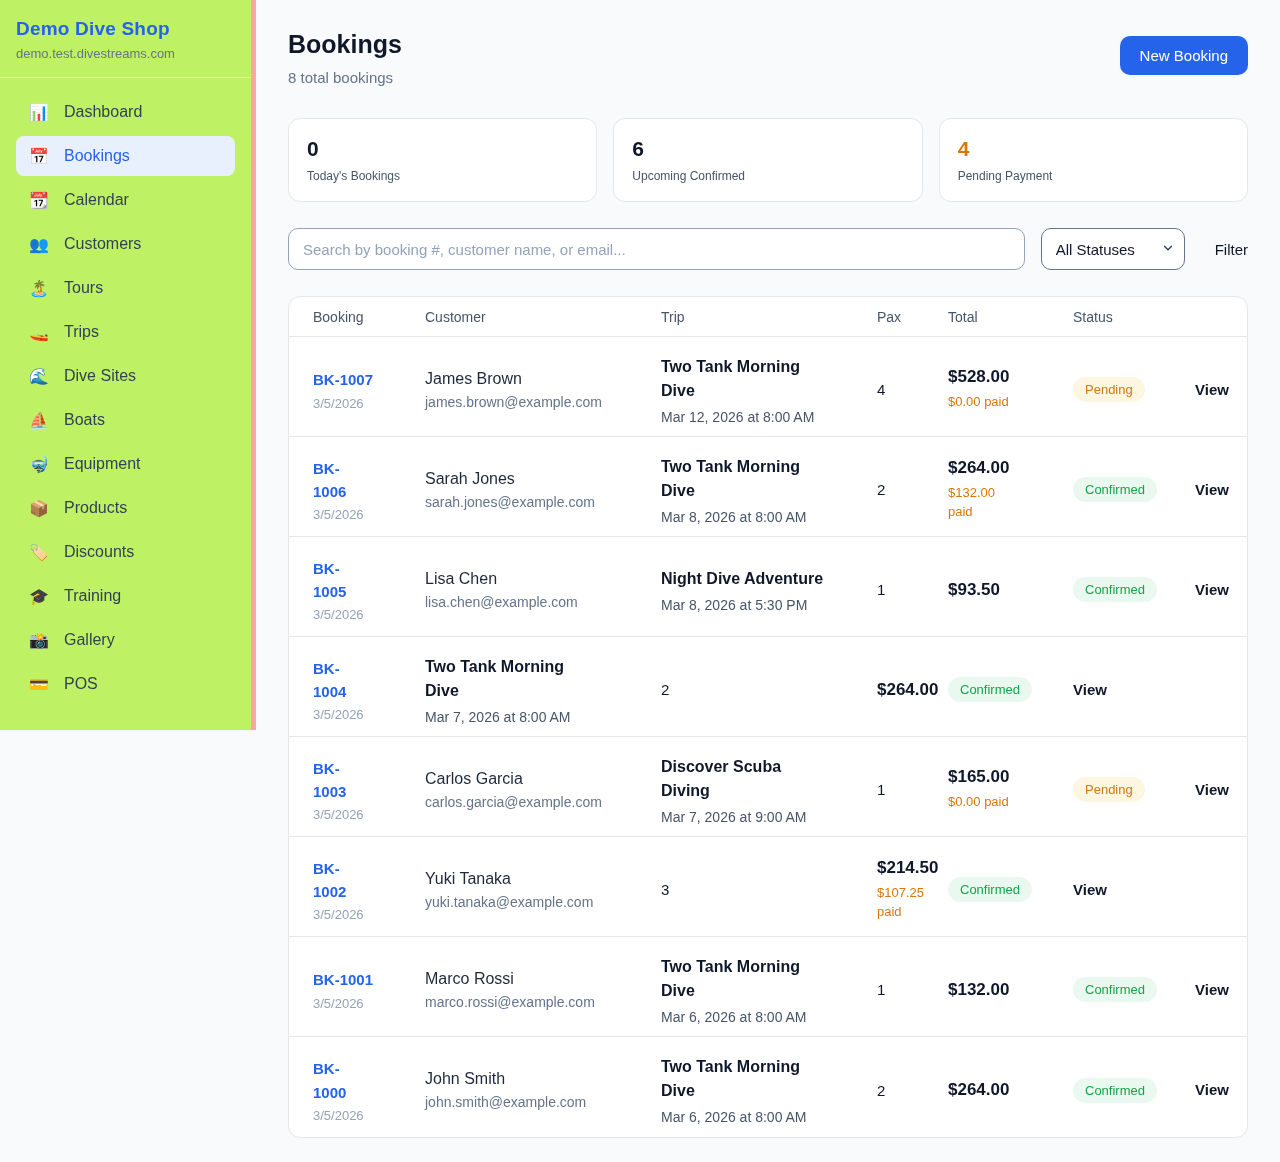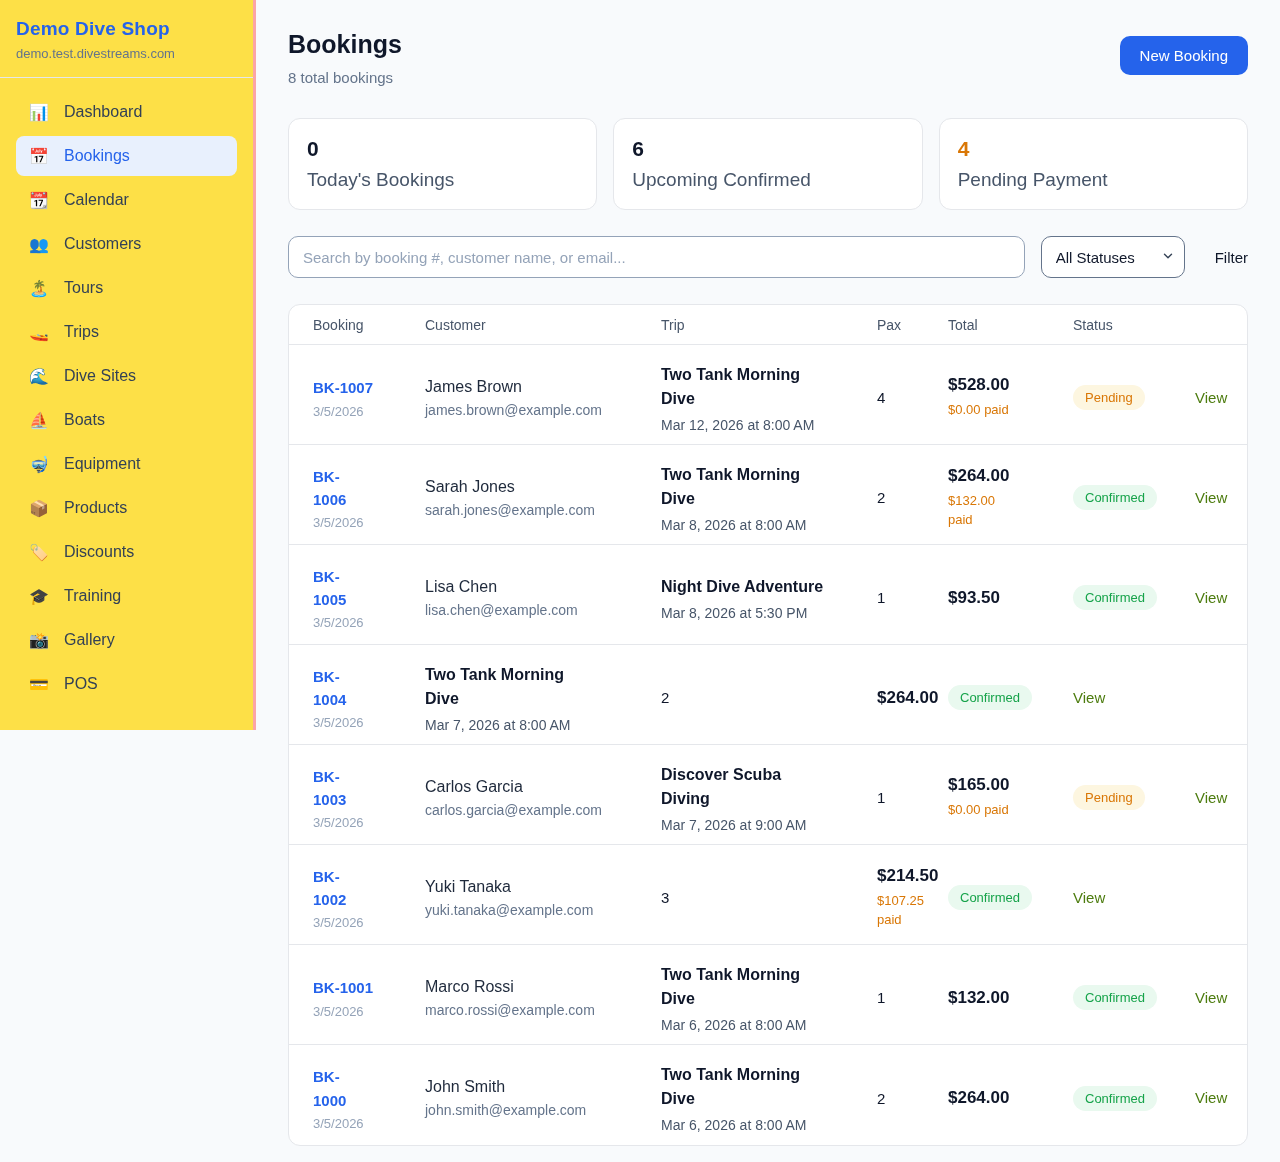--- a/index.html
+++ b/index.html
@@ -1,19 +1,19 @@
 <!DOCTYPE html>
 <html><head>
 <meta charset="utf-8">
 <style>
   * { margin:0; padding:0; box-sizing:border-box; }
   html,body { width:1280px; min-height:1162px; background:#f8fafc; font-family:"Liberation Sans","DejaVu Sans",sans-serif; color:#0f172a; }
 
   
-  .sidebar { position:absolute; left:0; top:0; width:256px; background:#fde047; border-right:3px solid #fca5a5; padding-bottom:14px; }
+  .sidebar { position:absolute; left:0; top:0; width:256px; background:#bef264; border-right:5px solid #fca5a5; padding-bottom:14px; }
   .brand { padding:18px 16px 16px 16px; border-bottom:1px solid #e5e7eb; }
   .brand-title { font-size:19px; font-weight:bold; color:#2563eb; letter-spacing:.2px; }
   .brand-domain { font-size:13px; color:#64748b; margin-top:6px; }
   .nav { padding:14px 16px 8px 16px; }
   .nav-item { display:flex; align-items:center; gap:14px; height:40px; padding:0 12px; border-radius:8px; margin-bottom:4px; font-size:16px; color:#334155; cursor:pointer; }
   .nav-item .nav-icon { width:22px; font-size:16px; text-align:center; }
   .nav-item.active { background:#e8f0fd; color:#2563eb; font-weight:500; }
   .user-box { border-top:1px solid #e5e7eb; margin-top:6px; padding:14px 16px 6px 16px; display:flex; align-items:flex-start; gap:10px; }
   .avatar { width:34px; height:34px; border-radius:50%; background:#f1f5f9; display:flex; align-items:center; justify-content:center; flex:0 0 auto; margin-top:4px; color:#64748b; }
   .user-meta { flex:1 1 auto; min-width:0; }
@@ -25,21 +25,21 @@
   .main { margin-left:256px; padding:30px 32px 32px 32px; }
   .page-head { display:flex; justify-content:space-between; align-items:flex-start; }
   .page-title { font-size:25px; font-weight:bold; color:#0f172a; }
   .page-sub { font-size:15px; color:#64748b; margin-top:10px; }
   .btn-primary { background:#2563eb; color:#fff; border:none; border-radius:10px; padding:11px 20px; font-size:15px; font-weight:500; cursor:pointer; margin-top:6px; font-family:inherit; }
 
   .stats { display:flex; gap:16px; margin-top:32px; }
   .stat-card { flex:1 1 0; background:#fff; border:1px solid #e5e7eb; border-radius:12px; padding:18px 18px; }
   .stat-value { font-size:21px; font-weight:bold; color:#0f172a; }
   .stat-value.orange { color:#d97706; }
-  .stat-label { font-size:19px; color:#475569; margin-top:8px; }
+  .stat-label { font-size:12px; color:#475569; margin-top:8px; }
 
   .controls { display:flex; align-items:center; margin-top:26px; }
   .search-wrap { flex:1 1 auto; }
   .search-input { width:100%; height:42px; border:1px solid #94a3b8; border-radius:10px; padding:0 14px; font-size:15px; color:#0f172a; background:#fff; font-family:inherit; outline:none; }
   .search-input::placeholder { color:#94a3b8; }
   .select-wrap { position:relative; margin-left:16px; }
   .status-select { appearance:none; -webkit-appearance:none; height:42px; width:144px; border:1px solid #64748b; border-radius:10px; background:#fff; font-size:15px; color:#0f172a; padding:0 30px 0 14px; font-family:inherit; cursor:pointer; }
   .select-chevron { position:absolute; right:10px; top:13px; pointer-events:none; color:#334155; }
   .filter-btn { margin-left:30px; background:none; border:none; font-size:15px; color:#0f172a; font-weight:500; cursor:pointer; font-family:inherit; }
 
@@ -56,21 +56,21 @@
   .bk-date { font-size:13px; color:#94a3b8; margin-top:4px; }
   .cust-name { font-size:16px; color:#1e293b; }
   .cust-email { font-size:14px; color:#64748b; margin-top:6px; }
   .trip-name { font-size:16px; font-weight:bold; color:#0f172a; max-width:165px; line-height:1.5; }
   .trip-date { font-size:14px; color:#475569; margin-top:6px; white-space:nowrap; }
   .pax { font-size:15px; color:#0f172a; }
   .total { font-size:17px; font-weight:bold; color:#0f172a; }
   .paid { font-size:13px; color:#d97706; margin-top:5px; display:inline-block; line-height:1.5; }
   .paid.two-line { max-width:62px; }
   .badge { display:inline-block; font-size:13px; padding:5px 12px; border-radius:999px; }
-  .view-link { font-size:15px; color:#4d7c0f; cursor:pointer; }
+  .view-link { font-size:15px; color:#0f172a; cursor:pointer;font-weight:bold; }
 </style>
 </head>
 <body>
 
 <aside class="sidebar">
   <div class="brand">
     <div class="brand-title">Demo Dive Shop</div>
     <div class="brand-domain">demo.test.divestreams.com</div>
   </div>
 

